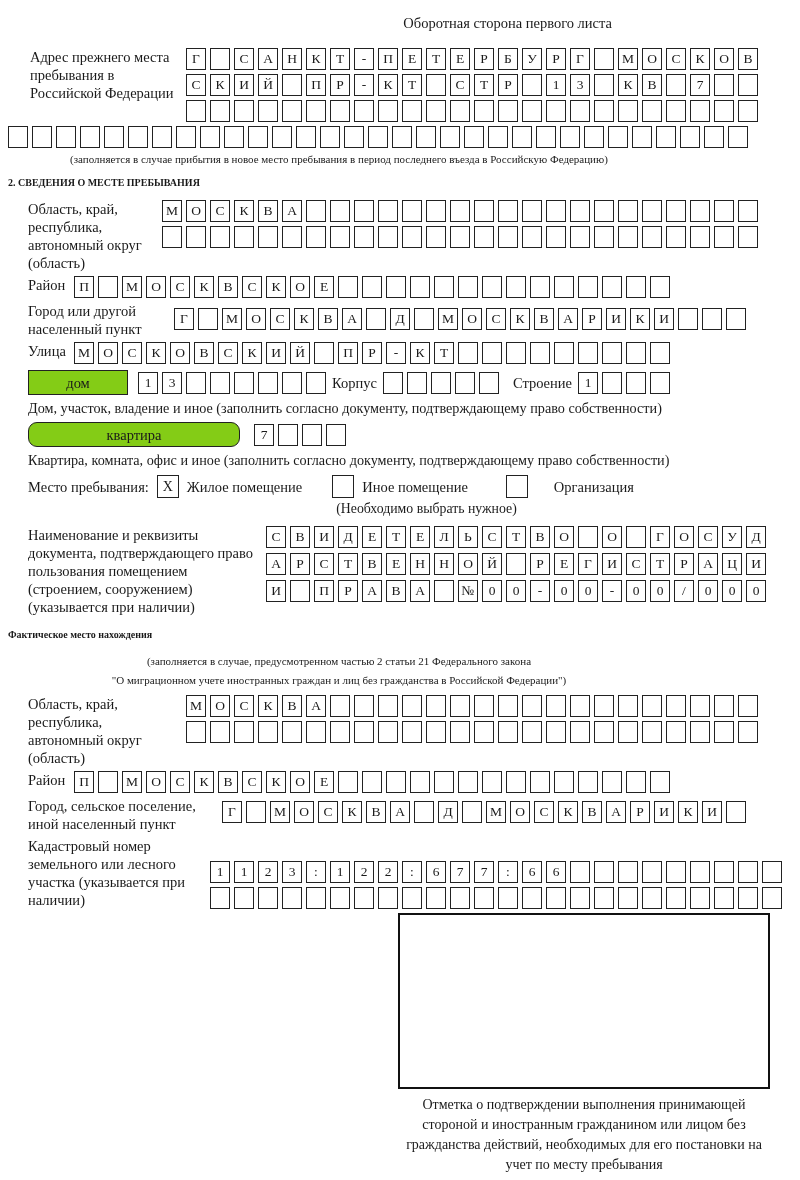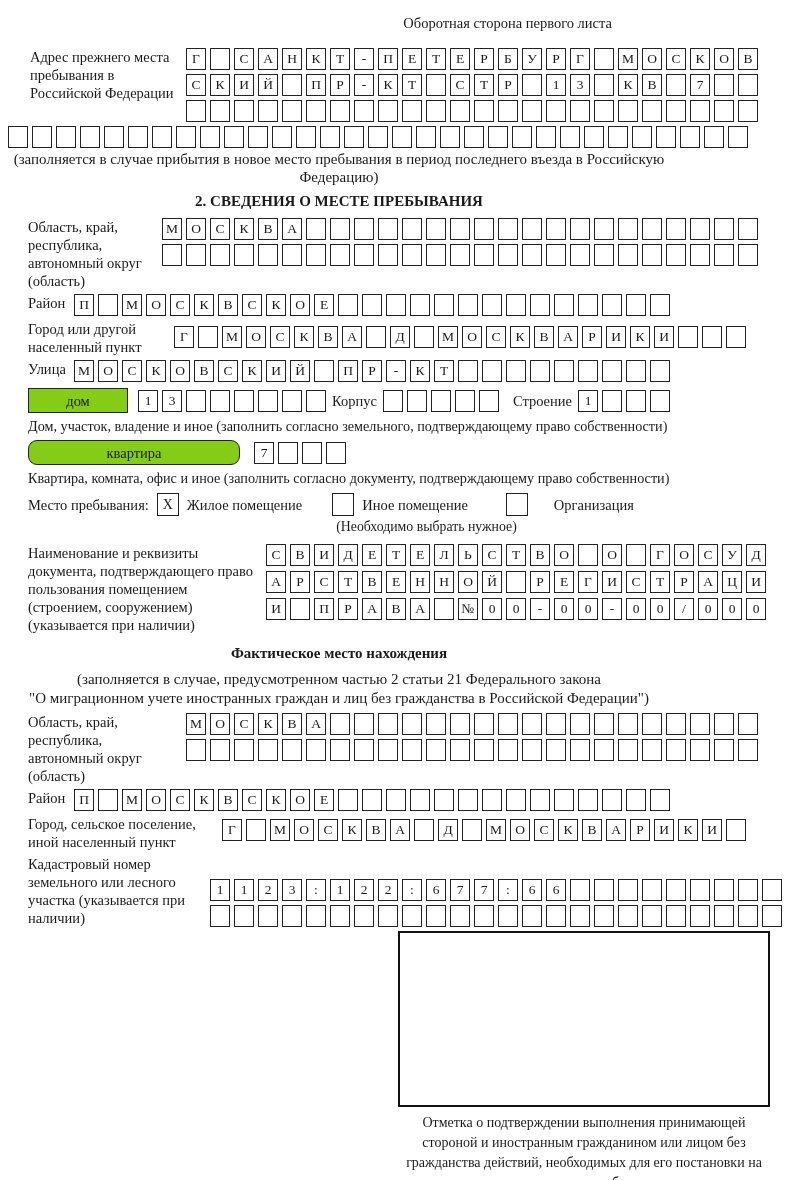--- a/index.html
+++ b/index.html
@@ -18,23 +18,23 @@
   .cell{
     flex:0 0 18px;width:18px;height:20px;
     border:1.7px solid #222;
     display:flex;align-items:center;justify-content:center;
     font-size:13.5px;background:#fff;box-sizing:content-box;
   }
   .cells-col{display:flex;flex-direction:column;gap:4px;margin-left:auto;}
   .field{display:flex;align-items:flex-start;margin-bottom:4px;}
   .field .lbl{padding-left:22px;padding-right:6px;}
   .fullrow{margin:4px 0 2px 0;justify-content:flex-start;}
-  .caption{text-align:center;font-size:15px;margin:1px 0 6px 0;}
+  .caption{text-align:center;font-size:11px;margin:1px 0 6px 0;}
   .caption-left{font-size:14.2px;margin:1px 0 5px 20px;}
-  .sec-title{text-align:center;font-weight:bold;font-size:15px;margin:4px 0 8px 0;}
+  .sec-title{font-weight:bold;font-size:10px;margin:4px 0 8px 0;}
 
   .widebox{
     border:1.8px solid #222;height:23px;box-sizing:content-box;
     display:flex;align-items:center;justify-content:center;background:#84cc16;
   }
   .houserow{display:flex;align-items:center;margin:6px 0 4px 20px;}
   .aptrow{display:flex;align-items:center;margin:4px 0 4px 20px;}
   .inline-lbl{padding:0 6px;}
 
   .cbrow{display:flex;align-items:center;margin:6px 0 2px 20px;}
@@ -349,21 +349,21 @@
         <span class="cell"></span>
       </div>
     <div class="inline-lbl" style="padding-left:14px;">Строение</div>
     <div class="cells">
         <span class="cell">1</span>
         <span class="cell"></span>
         <span class="cell"></span>
         <span class="cell"></span>
       </div>
   </div>
-  <div class="caption-left">Дом, участок, владение и иное (заполнить согласно земельного, подтверждающему право собственности)</div>
+  <div class="caption-left">Дом, участок, владение и иное (заполнить согласно документу, подтверждающему право собственности)</div>
 
   <div class="aptrow">
     <div class="widebox" style="width:210px;border-radius:9px;">квартира</div>
     <div class="cells" style="margin-left:14px;">
         <span class="cell">7</span>
         <span class="cell"></span>
         <span class="cell"></span>
         <span class="cell"></span>
       </div>
   </div>

